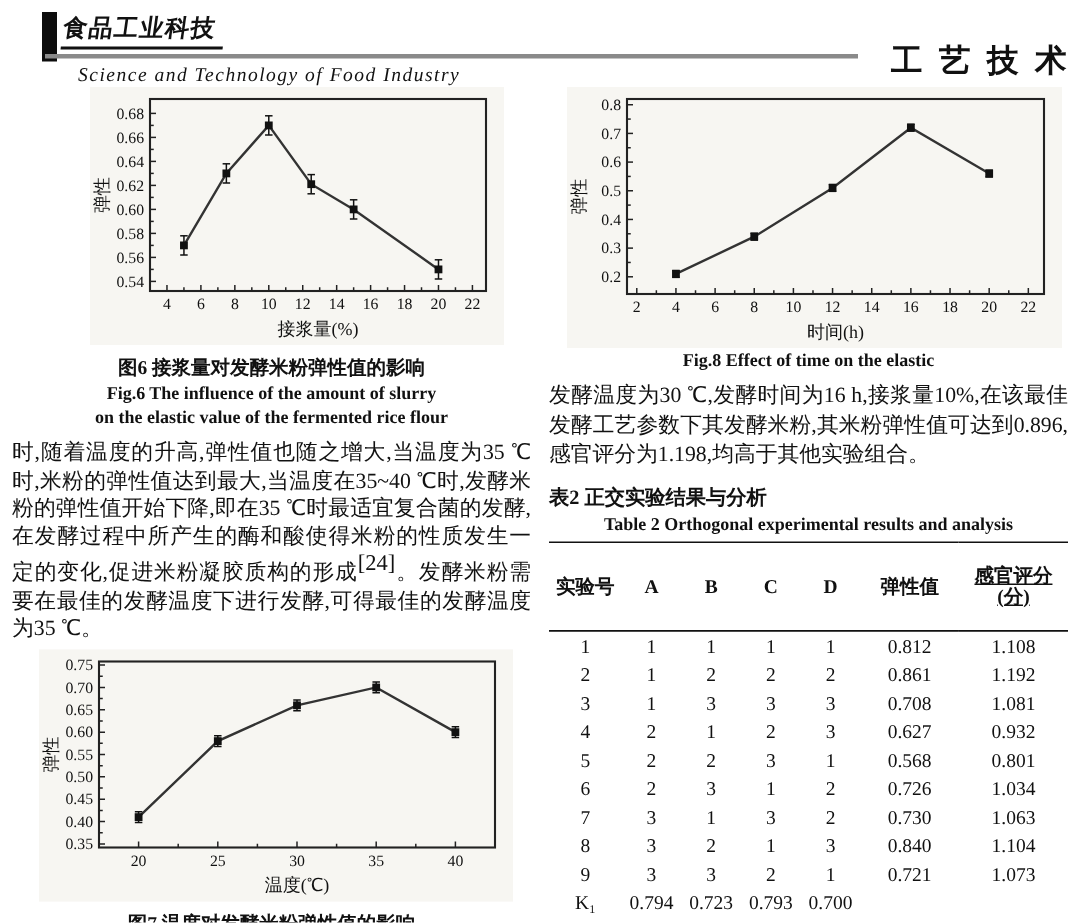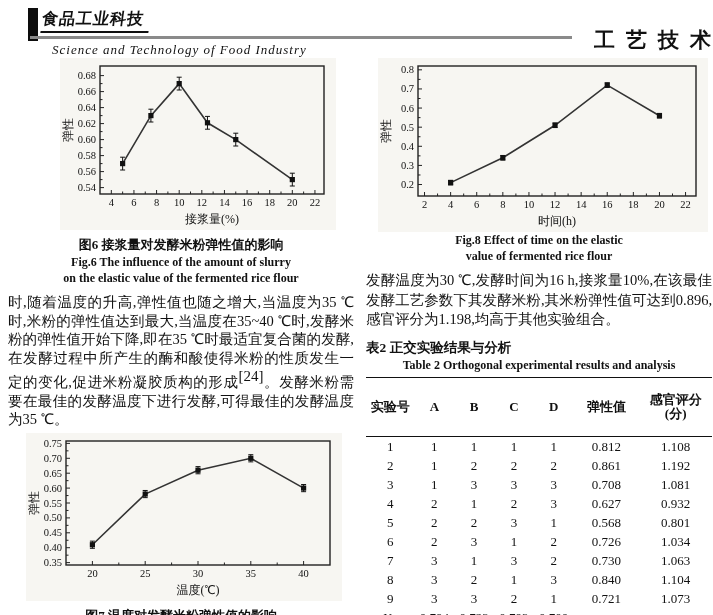--- a/index.html
+++ b/index.html
@@ -29,21 +29,21 @@
   .para{margin-top:7px;font-size:14.5px;line-height:18.6px;text-align:justify;}
   .para sup{font-size:15px;}
   .col-right .para{line-height:19.6px;}
   
   .tbl-cap-zh{margin-top:9px;text-align:left;font-weight:bold;font-size:13.5px;line-height:18px;}
   .tbl-cap-en{text-align:center;font-weight:bold;font-size:12px;line-height:16px;}
   table.otable{width:100%;margin-top:4px;border-collapse:collapse;table-layout:fixed;font-size:13px;}
   table.otable th{font-weight:bold;border-top:1.6px solid #111;border-bottom:1.2px solid #111;
                   padding:15px 0;text-align:center;vertical-align:middle;line-height:15px;}
   table.otable td{text-align:center;padding:0;height:19px;line-height:19px;}
-  .hdr2{display:block;line-height:14px;}
+  .hdr2{display:block;line-height:14px;text-decoration:underline;}
 </style>
 </head>
 <body>
 
 <div class="page">
 
   <div class="logo-bar"></div>
   <div class="logo-text">食品工业科技</div>
   <div class="rule-main"></div>
   <div class="section-label">工艺技术</div>
@@ -289,21 +289,20 @@
           <rect x="226.6488262910798" y="24.517647058823535" width="5.2" height="5.2" fill="#111"></rect>
           <line x1="281.45539906103284" y1="55.411764705882334" x2="281.45539906103284" y2="59.999999999999986" stroke="#111" stroke-width="1"></line>
           <line x1="278.95539906103284" y1="55.411764705882334" x2="283.95539906103284" y2="55.411764705882334" stroke="#111" stroke-width="1"></line>
           <line x1="278.95539906103284" y1="59.999999999999986" x2="283.95539906103284" y2="59.999999999999986" stroke="#111" stroke-width="1"></line>
           <rect x="278.8553990610328" y="55.10588235294116" width="5.2" height="5.2" fill="#111"></rect>
           <text x="179" y="167" text-anchor="middle" font-size="12" fill="#111">时间(h)</text>
           <text x="12" y="73" text-anchor="middle" font-size="12" fill="#111" transform="rotate(-90 12 73)">弹性</text>
         </svg>
       </div>
     <div class="cap-en">Fig.8  Effect of time on the elastic</div>
-    <div class="cap-en">value of fermented rice flour</div>
     <div class="para">发酵温度为30 ℃,发酵时间为16 h,接浆量10%,在该最佳发酵工艺参数下其发酵米粉,其米粉弹性值可达到0.896,感官评分为1.198,均高于其他实验组合。</div>
 
     <div class="tbl-cap-zh">表2  正交实验结果与分析</div>
     <div class="tbl-cap-en">Table 2  Orthogonal experimental results and analysis</div>
 
     <table class="otable">
       <colgroup>
         <col style="width:14%">
           <col style="width:11.5%">
           <col style="width:11.5%">

